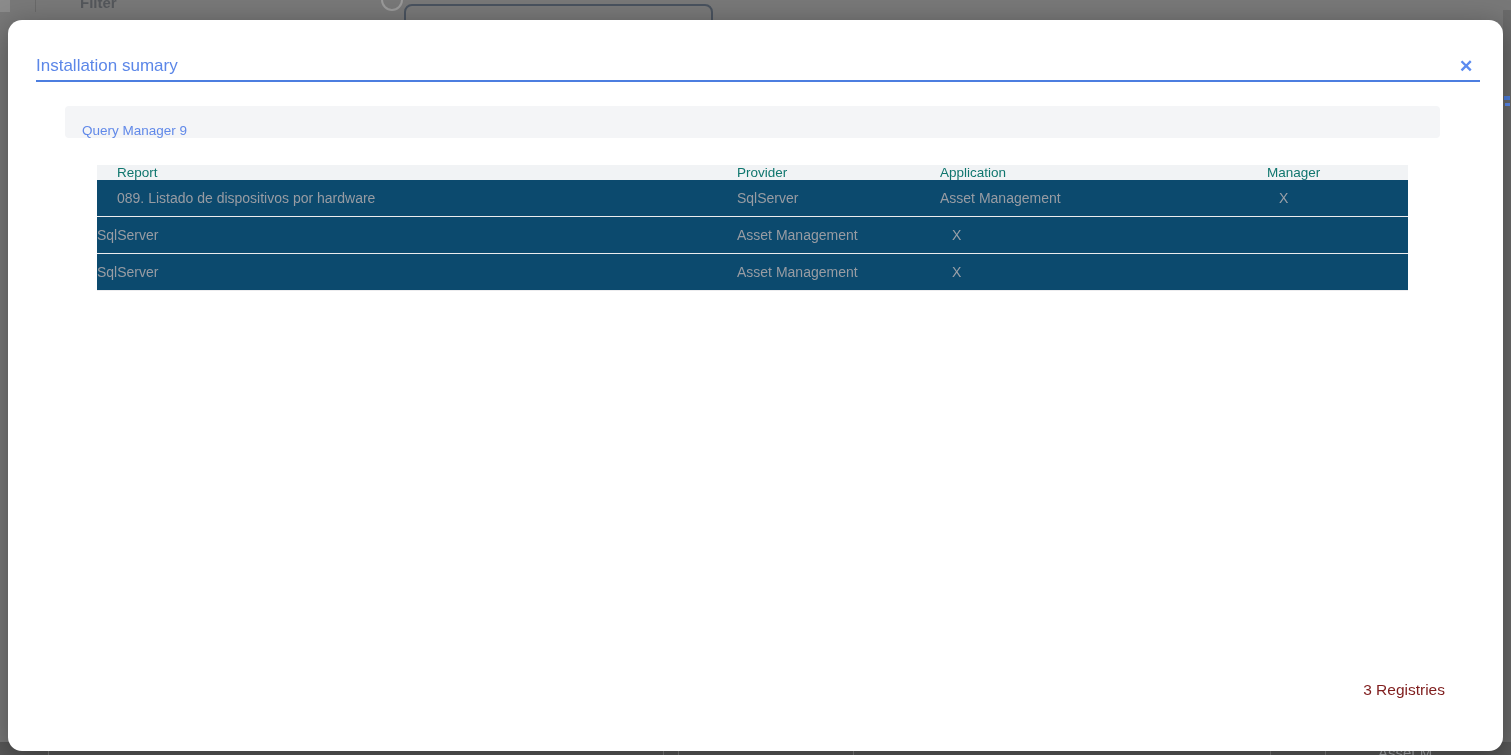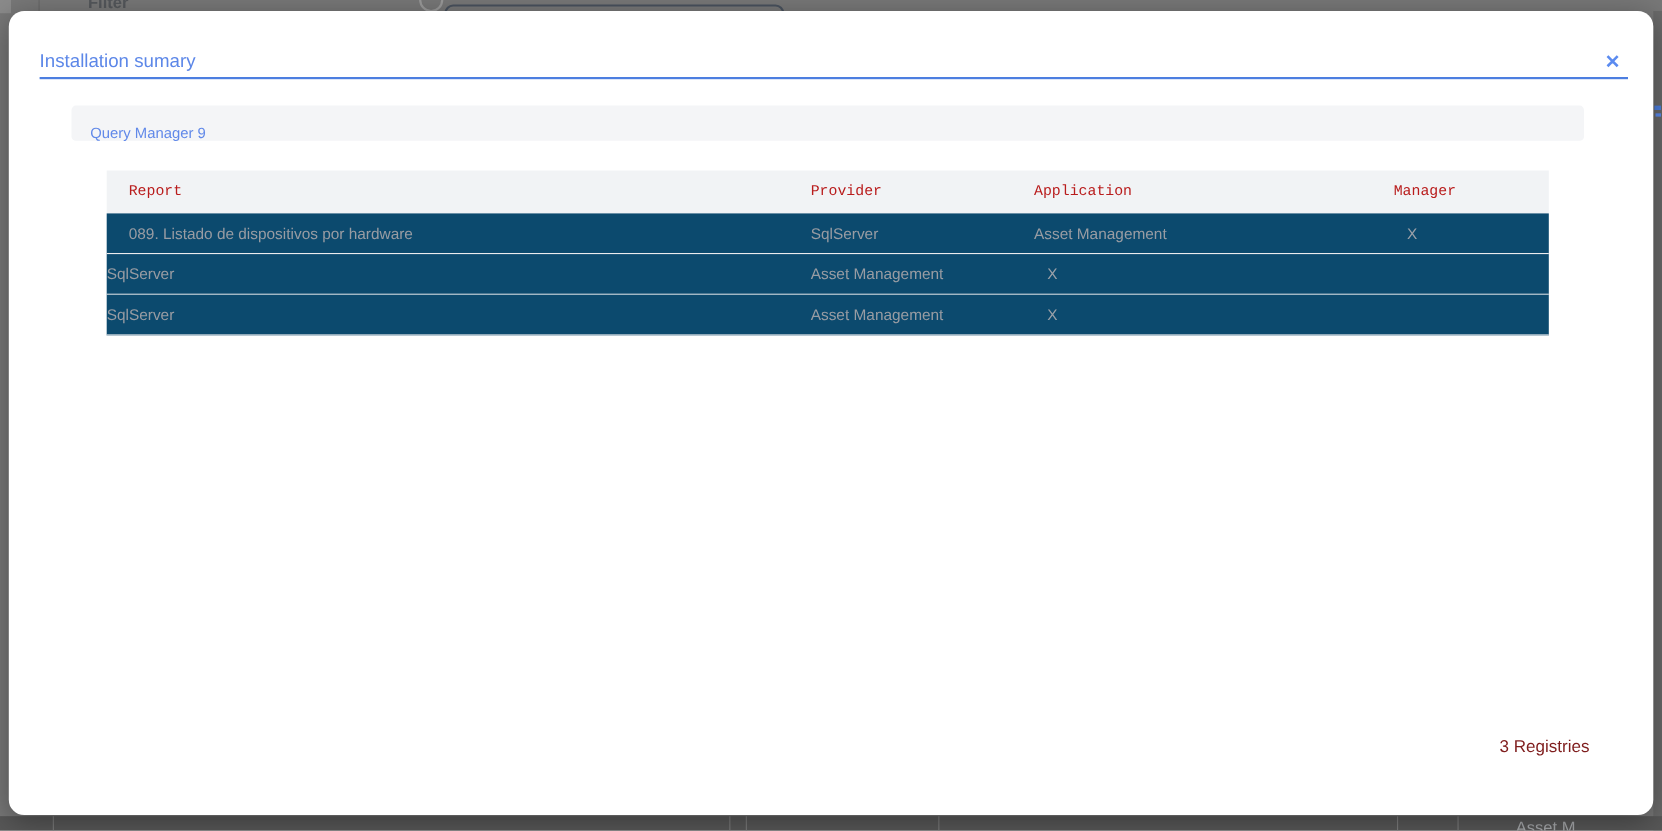--- a/index.html
+++ b/index.html
@@ -19,21 +19,21 @@
   .ul-search { position: absolute; left: 404px; top: 4px; width: 309px; height: 36px; border: 2px solid #49525e; border-radius: 8px; background: transparent; }
   .ul-right-strip { position: absolute; left: 1503px; top: 10px; width: 8px; height: 745px; background: #6a6a6a; }
   .ul-blue-frag1 { position: absolute; left: 1504px; top: 96px; width: 6px; height: 4px; background: #4d7fe0; }
   .ul-blue-frag2 { position: absolute; left: 1505px; top: 103px; width: 5px; height: 3px; background: #5b8bf0; }
   .ul-bottom-band { position: absolute; left: 0; top: 742px; width: 1511px; height: 13px; background: #585858; }
   .ul-bottom-band .bline { position: absolute; top: 0; width: 1px; height: 13px; background: #7d7d7d; }
   .ul-bottom-text { position: absolute; left: 1378px; top: 744px; font-size: 15px; color: #a8aaad; white-space: nowrap; }
 
   
   .modal {
-    position: absolute; left: 8px; top: 10px;
+    position: absolute; left: 8px; top: 20px;
     width: 1495px; height: 731px;
     background: #ffffff;
     border-radius: 14px;
     box-shadow: 0 6px 28px rgba(0,0,0,0.35);
     z-index: 5;
   }
   .modal-title {
     position: absolute; left: 28px; top: 36px;
     font-size: 17px; color: #5c87e8;
   }
@@ -62,25 +62,24 @@
   .qtable {
     position: absolute; left: 89px; top: 145px;
     width: 1311px;
   }
   .trow, .thead-row {
     display: grid;
     grid-template-columns: 640px 203px 327px 1fr;
     align-items: center;
   }
   .thead-row {
-    height: 39px;
+    height: 15px;
     background: #f1f3f5;
-    color: #b91c1c;
+    color: #0f766e;
     font-size: 13.5px;
-    font-family: Liberation Mono, monospace;
   }
   .trow {
     height: 37px;
     border-bottom: 1px solid #ececee;
     color: #989ca3;
     font-size: 14px;
     background: #0c4a6e;
   }
   .cell.c0 { padding-left: 20px; }
   .cell.del { padding-left: 12px; color: #9aa0a8; cursor: pointer; }

